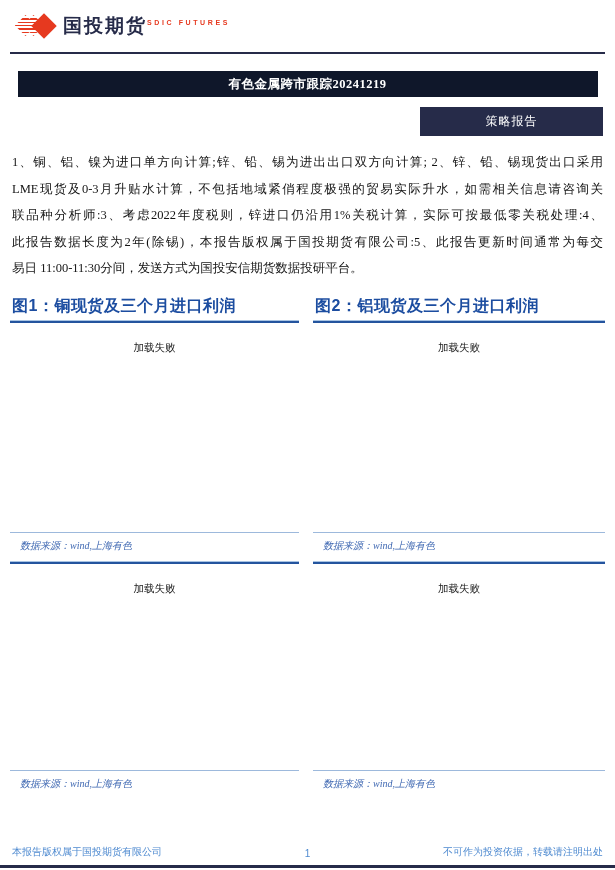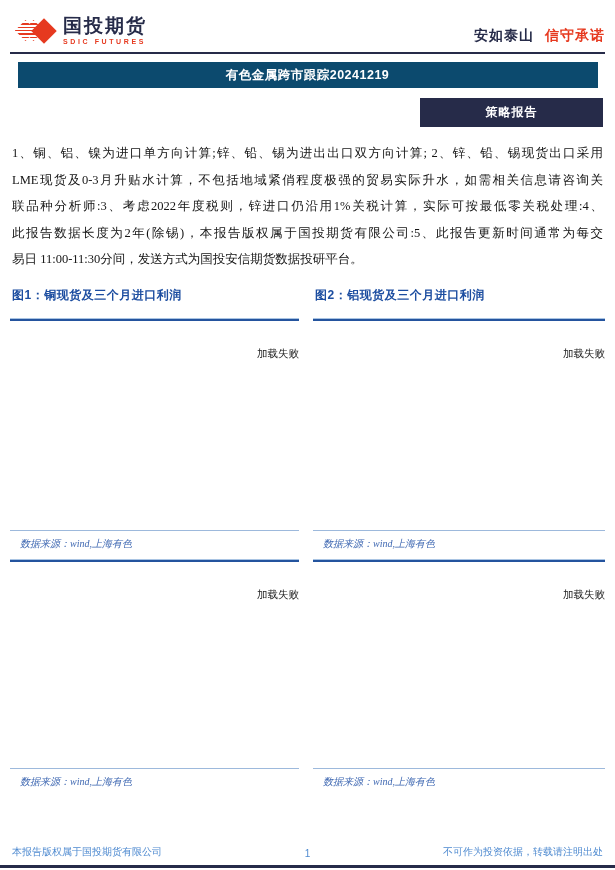--- a/index.html
+++ b/index.html
@@ -9,44 +9,44 @@
     font-family:"Liberation Sans","DejaVu Sans",sans-serif;
   }
   
   .header{position:relative;margin:0 10px;height:52px;border-bottom:2px solid #262b49;}
   .logo{position:absolute;left:8px;top:16px;display:flex;align-items:center;}
   .diamonds{display:flex;align-items:center;margin-right:10px;}
   .diamond{width:15px;height:15px;transform:rotate(45deg);}
   .diamond.hatch{background:repeating-linear-gradient(135deg,#e6391f 0 1.4px,#ffffff 1.4px 3.4px);}
   .diamond.hatch2{margin-left:-7px;}
   .diamond.solid{width:18px;height:18px;background:#e6391f;margin-left:-6px;z-index:2;}
-  .logo-text{display:flex;flex-direction:column;line-height:1;}
+  .logo-text{display:flex;flex-direction:row;line-height:1;}
   .logo-cn{font-size:19px;font-weight:bold;color:#262b49;letter-spacing:2px;}
   .logo-en{font-size:7px;font-weight:bold;color:#e6391f;letter-spacing:2.6px;margin-top:3px;}
   .slogan{position:absolute;right:0;bottom:7px;font-size:14px;font-weight:bold;letter-spacing:1px;}
   .slogan .navy{color:#262b49;}
   .slogan .red{color:#e6391f;margin-left:6px;}
   
-  .banner{margin:8px auto 0;width:580px;height:26px;background:#0c4a6e;color:#ffffff;
-          text-align:center;line-height:26px;font-size:12.5px;font-weight:bold;letter-spacing:0.5px;}
+  .banner{margin:17px auto 0;width:580px;height:26px;background:#0f172a;color:#ffffff;
+          text-align:center;line-height:26px;font-size:12.5px;font-weight:bold;letter-spacing:0.5px;font-family:Liberation Serif, serif;}
   .badge-row{margin-top:10px;display:flex;justify-content:flex-end;padding-right:12px;}
-  .badge{width:183px;height:29px;background:#262b49;color:#ffffff;font-size:12px;font-weight:bold;
+  .badge{width:183px;height:29px;background:#262b49;color:#ffffff;font-size:12px;font-weight:normal;
          text-align:center;line-height:29px;letter-spacing:1px;}
   
   .notes{margin:13px 12px 0;color:#141414;font-family:"Liberation Serif","DejaVu Serif",serif;}
   .notes-heading{font-size:13px;font-weight:bold;margin-bottom:8px;}
   .note-line{font-size:12.5px;line-height:26.6px;text-align:justify;text-align-last:justify;}
   .note-line.last{text-align-last:left;}
   
   .figs{margin:12px 10px 0;display:grid;grid-template-columns:289px 292px;column-gap:14px;}
-  .fig-title{font-size:12px;font-weight:bold;color:#1c4da0;padding:2px 0 14px 2px;letter-spacing:0.5px;}
+  .fig-title{font-size:16px;font-weight:bold;color:#1c4da0;padding:2px 0 3px 2px;letter-spacing:0.5px;}
   .fig-rule{height:3px;background:linear-gradient(to bottom,#a9c4e3 0 1px,#24549e 1px 3px);}
   .chart-area{height:206px;}
   .row1 .chart-area{height:209px;}
-  .load-fail{padding-top:26px;text-align:right;font-size:10.5px;color:#222222;
+  .load-fail{padding-top:18px;text-align:center;font-size:10.5px;color:#222222;
              font-family:"Liberation Serif","DejaVu Serif",serif;}
   .src-rule{height:1px;background:#9db9dc;}
   .src-caption{font-size:10px;font-style:italic;color:#3f68b2;padding:6px 0 8px 10px;
                font-family:"Liberation Serif","DejaVu Serif",serif;}
   
   .footer{position:absolute;left:12px;right:12px;bottom:11px;display:flex;align-items:flex-end;
           font-size:10px;color:#4e8ad0;}
   .footer .f-left{flex:1;text-align:left;}
   .footer .f-center{width:40px;text-align:center;}
   .footer .f-right{flex:1;text-align:right;}
@@ -61,24 +61,20 @@
     <div class="logo">
       <div class="diamonds">
         <div class="diamond hatch"></div>
         <div class="diamond hatch hatch2"></div>
         <div class="diamond solid"></div>
       </div>
       <div class="logo-text">
         <span class="logo-cn">国投期货</span>
         <span class="logo-en">SDIC FUTURES</span>
       </div>
-    </div>
-    <div class="slogan">
-      <span class="navy">安如泰山</span>
-      <span class="red">信守承诺</span>
     </div>
   </div>
 
   <div class="banner">有色金属跨市跟踪20241219</div>
 
   <div class="badge-row">
     <div class="badge">策略报告</div>
   </div>
 
   <div class="notes">

